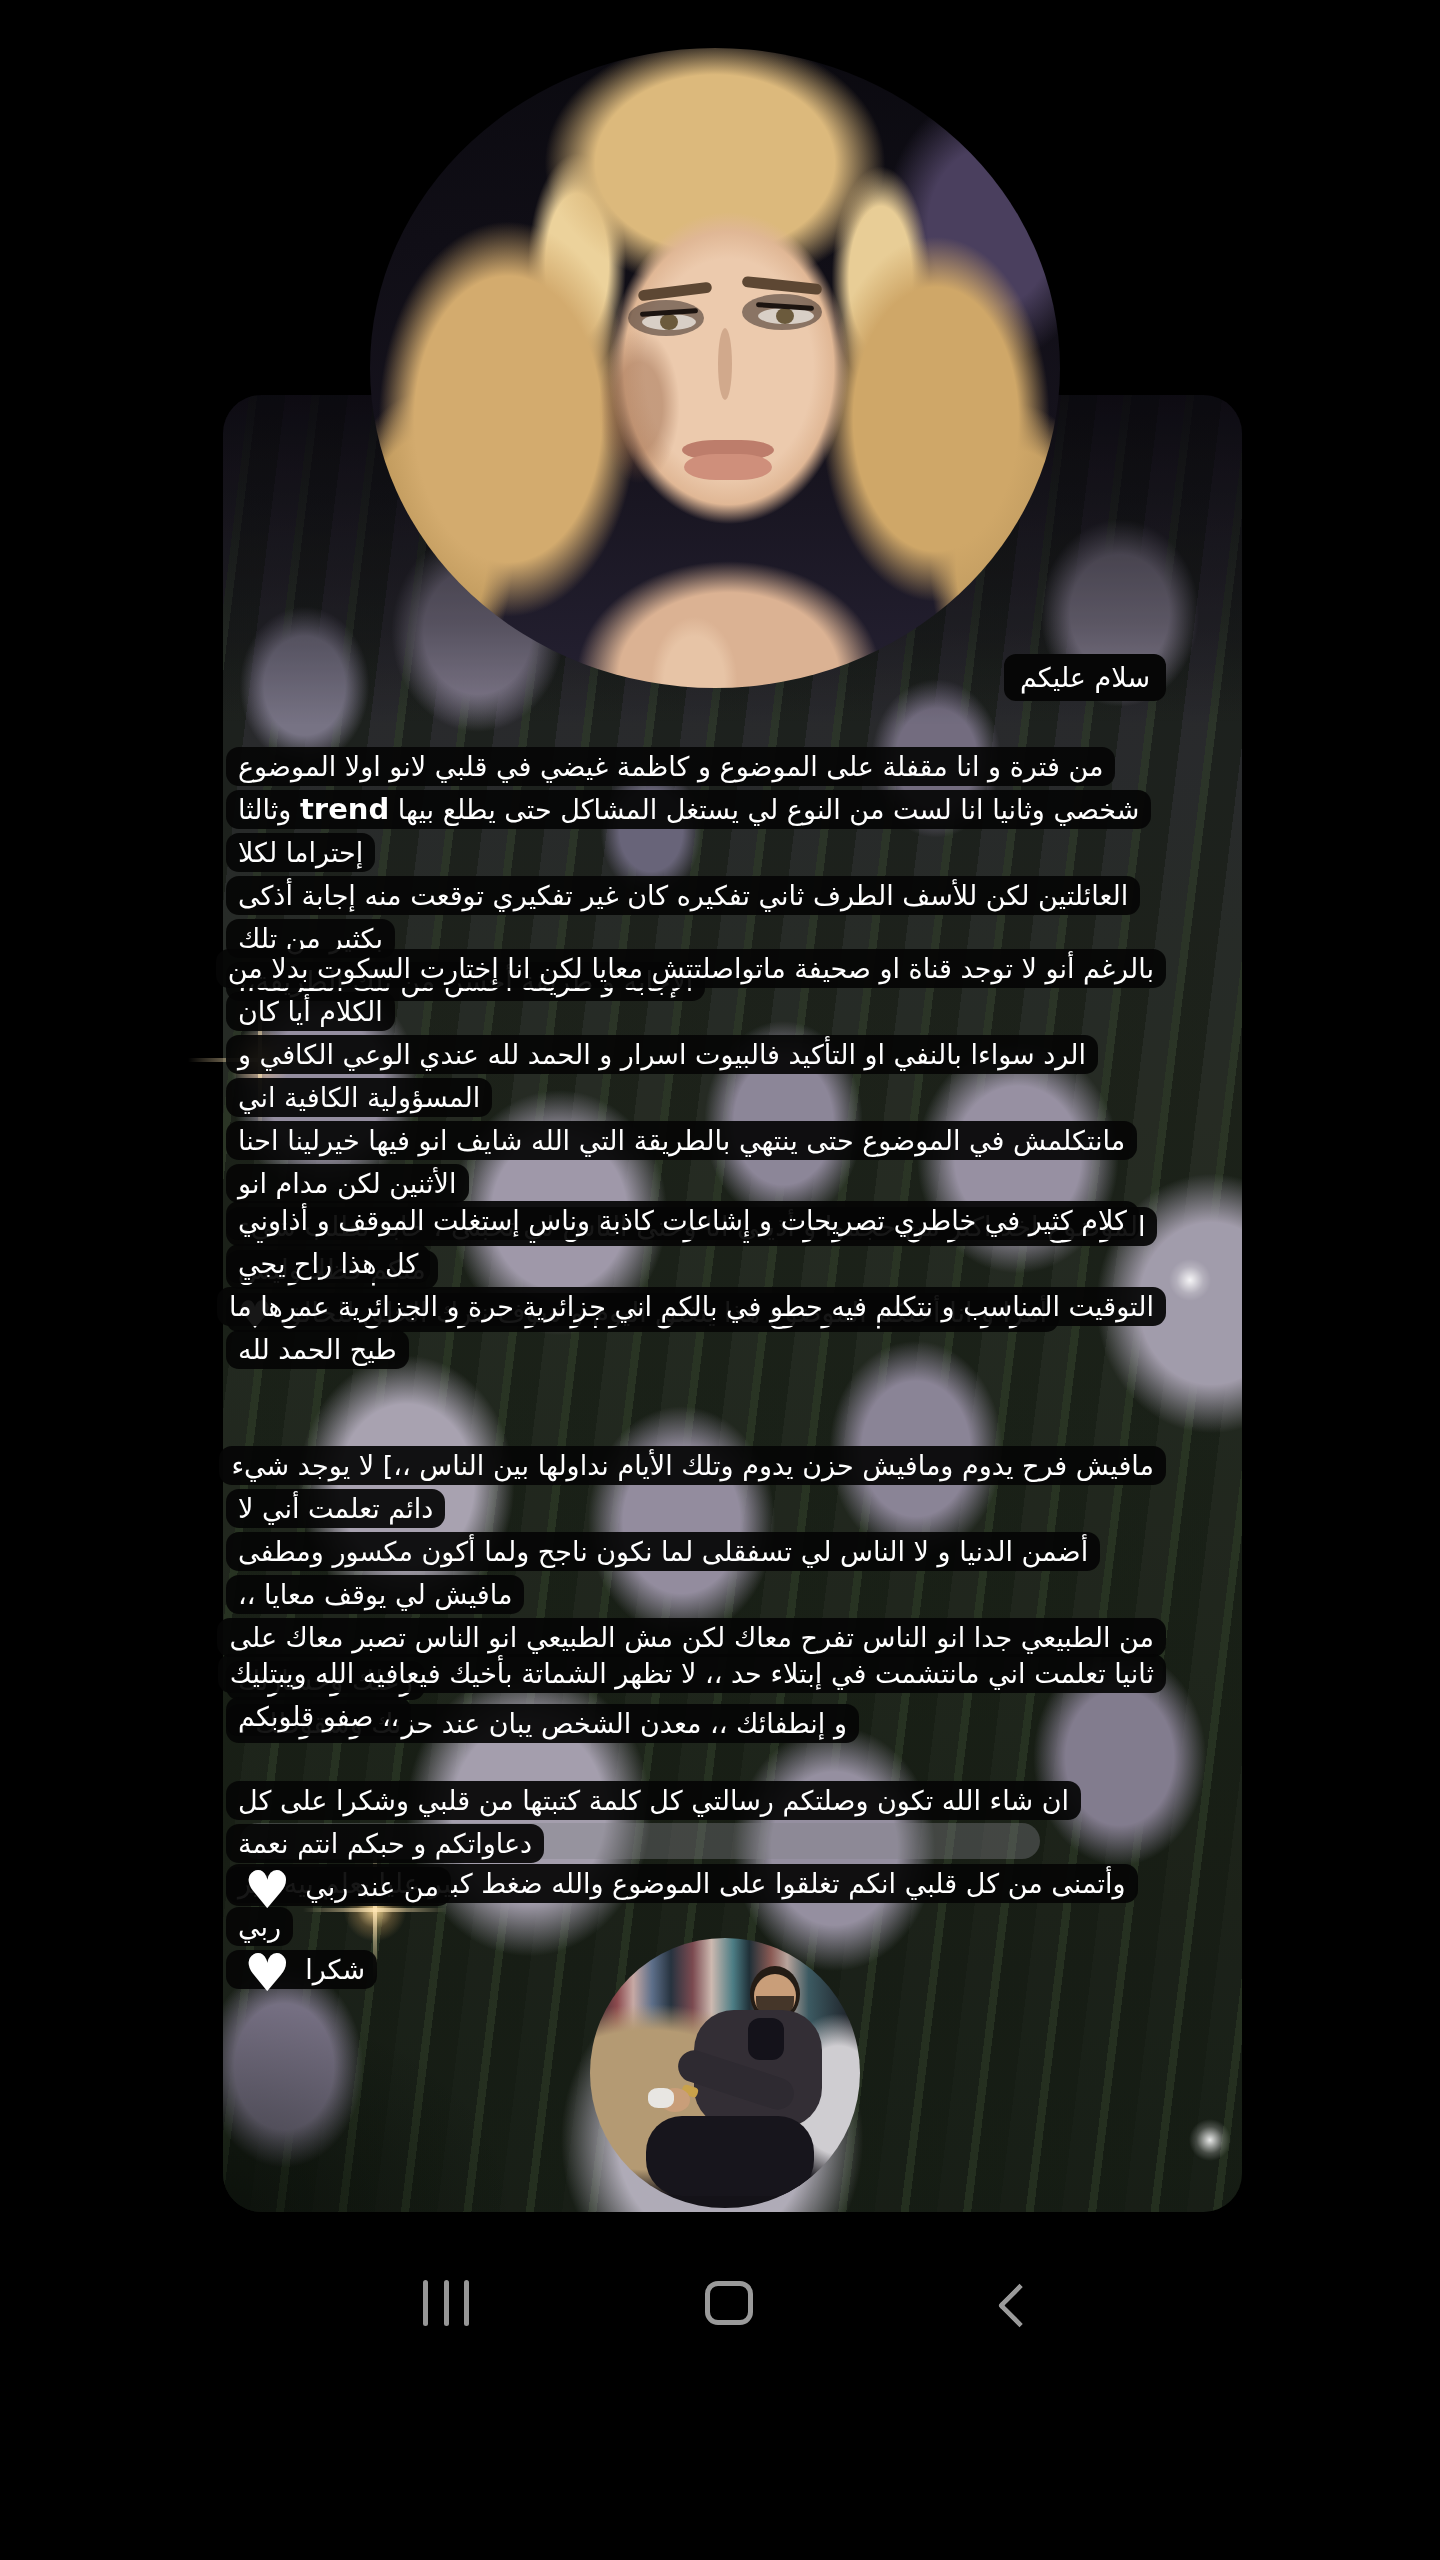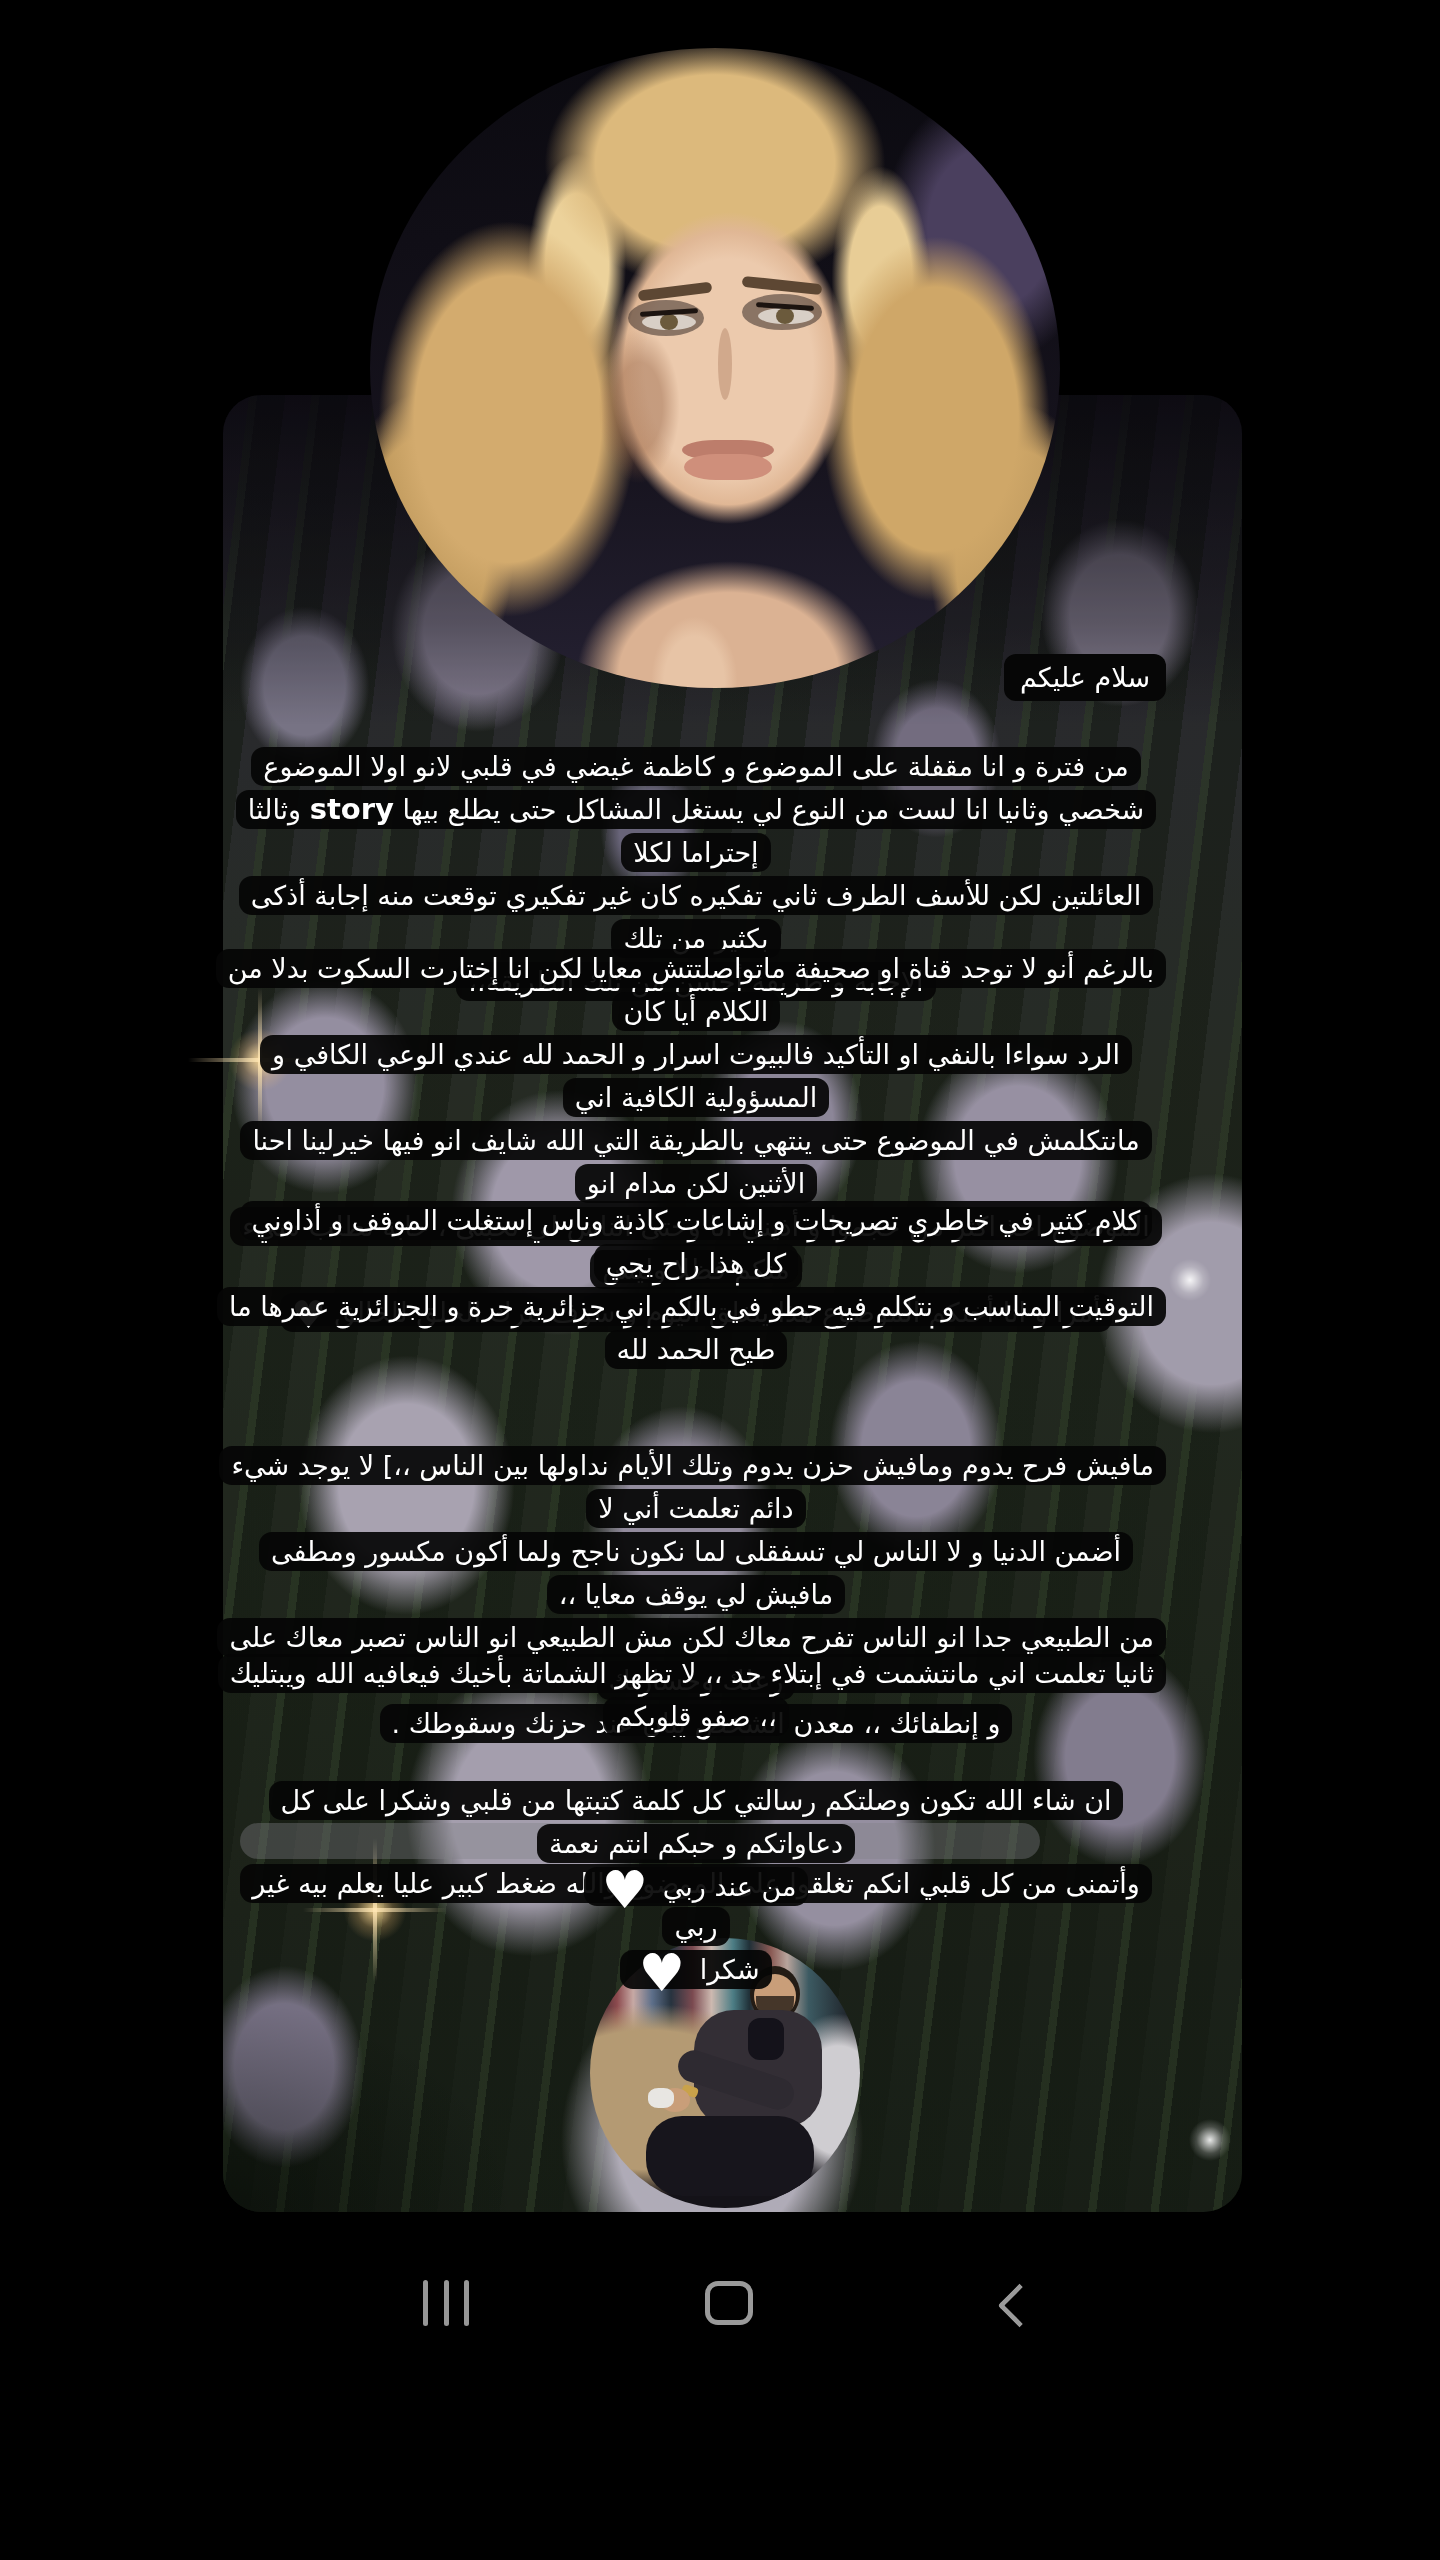--- a/index.html
+++ b/index.html
@@ -66,21 +66,21 @@
     background-image:
       radial-gradient(200px 120px at 22% 60%, #b49a73 0 58%, transparent 80%),
       radial-gradient(90px 120px at 92% 60%, #cfcdd1 0 45%, transparent 72%),
       linear-gradient(90deg,#201c24 0%,#8c4a4e 10%,#c7a9a4 16%,#5d6f8a 23%,#27333f 30%,#7b4a50 38%,#cdb9b0 45%,#4c7d85 53%,#203038 59%,#8a5a54 67%,#b8a49c 73%,#3c5a62 81%,#18161c 100%),
       linear-gradient(#141218,#141218);
     background-size:100% 100%,100% 100%,100% 45%,100% 100%;background-repeat:no-repeat;}
   .pm{position:absolute;}
   
   .greeting{position:absolute;right:210px;top:660px;direction:rtl;}
   .greeting span{background:#060606;color:#fff;font-size:27px;line-height:36px;padding:8px 16px;border-radius:12px;}
-  .par{position:absolute;left:226px;right:210px;direction:rtl;text-align:center;color:#fff;
+  .par{position:absolute;left:226px;right:210px;direction:rtl;text-align:left;color:#fff;
        font-size:27px;line-height:43px;z-index:10;}
   .par .bgspan{background:rgba(5,5,5,.93);padding:4px 12px;border-radius:13px;
        -webkit-box-decoration-break:clone;box-decoration-break:clone;}
   .par b{font-family:"DejaVu Sans",sans-serif;font-size:29px;font-weight:700;}
   .heart{font-size:38px;line-height:0;vertical-align:-6px;}
   .heart-big{font-size:52px;line-height:0;vertical-align:-12px;padding:0 6px;}
   .gray-bar{position:absolute;left:240px;top:1823px;width:800px;height:36px;border-radius:18px;
        background:rgba(128,128,134,.38);z-index:6;}
   
   .nav{position:absolute;left:0;bottom:130px;width:1440px;height:180px;}
@@ -122,21 +122,21 @@
     <div class="pw lash" style="left:386px;top:256px;width:58px;height:5px;transform:rotate(4deg);"></div>
     <div class="pw" style="left:348px;top:280px;width:14px;height:72px;background:rgba(160,110,80,.35);"></div>
     <div class="pw" style="left:312px;top:392px;width:92px;height:20px;background:#bd7d6b;border-radius:46px/14px;"></div>
     <div class="pw" style="left:314px;top:406px;width:88px;height:26px;background:#cf8f7b;border-radius:44px/18px;"></div>
   </div>
 
   <div class="greeting">
     <span>سلام عليكم</span>
   </div>
 
-  <div class="par" style="top:745px;"><span class="bgspan"><span>من فترة و انا مقفلة على الموضوع و كاظمة غيضي في قلبي لانو اولا الموضوع<br>شخصي وثانيا انا لست من النوع لي يستغل المشاكل حتى يطلع بيها </span><b>story</b><span> وثالثا إحتراما لكلا<br>العائلتين لكن للأسف الطرف ثاني تفكيره كان غير تفكيري توقعت منه إجابة أذكى بكثير من تلك<br>الإجابة و طريقة أحسن من تلك الطريقة،،</span></span></div>
+  <div class="par" style="top:745px;"><span class="bgspan"><span>من فترة و انا مقفلة على الموضوع و كاظمة غيضي في قلبي لانو اولا الموضوع<br>شخصي وثانيا انا لست من النوع لي يستغل المشاكل حتى يطلع بيها </span><b>trend</b><span> وثالثا إحتراما لكلا<br>العائلتين لكن للأسف الطرف ثاني تفكيره كان غير تفكيري توقعت منه إجابة أذكى بكثير من تلك<br>الإجابة و طريقة أحسن من تلك الطريقة،،</span></span></div>
   <div class="par" style="top:947px;"><span class="bgspan"><span>بالرغم أنو لا توجد قناة او صحيفة ماتواصلتتش معايا لكن انا إختارت السكوت بدلا من الكلام أيا كان<br>الرد سواءا بالنفي او التأكيد فالبيوت اسرار و الحمد لله عندي الوعي الكافي و المسؤولية الكافية اني<br>مانتكلمش في الموضوع حتى ينتهي بالطريقة التي الله شايف انو فيها خيرلينا احنا الأثنين لكن مدام انو<br>الموضوع اخذ اكثر من حجموا و أذيني انا وحتى الناس لي تحبنى ، حابة نطلب شيء منكم فظلا وليس<br>أمرا و انا أختكم الموضوع هذا ينغلق اليوم و سوف نترك الخلق للخالق </span><span class="heart">♥</span></span></div>
   <div class="par" style="top:1199px;"><span class="bgspan"><span>كلام كثير في خاطري تصريحات و إشاعات كاذبة وناس إستغلت الموقف و أذاوني كل هذا راح يجي<br>التوقيت المناسب و نتكلم فيه حطو في بالكم اني جزائرية حرة و الجزائرية عمرها ما طيح الحمد لله</span></span></div>
   <div class="par" style="top:1444px;"><span class="bgspan"><span>مافيش فرح يدوم ومافيش حزن يدوم وتلك الأيام نداولها بين الناس ،،] لا يوجد شيء دائم تعلمت أني لا<br>أضمن الدنيا و لا الناس لي تسفقلى لما نكون ناجح ولما أكون مكسور ومطفى مافيش لي يوقف معايا ،،<br>من الطبيعي جدا انو الناس تفرح معاك لكن مش الطبيعي انو الناس تصبر معاك على زعلك وخسارتك<br>و إنطفائك ،، معدن الشخص يبان عند حزنك وسقوطك .</span></span></div>
   <div class="par" style="top:1652px;"><span class="bgspan"><span>ثانيا تعلمت اني مانتشمت في إبتلاء حد ،، لا تظهر الشماتة بأخيك فيعافيه الله ويبتليك ،، صفو قلوبكم</span></span></div>
   <div class="par" style="top:1862px;"><span class="bgspan"><span>وأتمنى من كل قلبي انكم تغلقوا على الموضوع والله ضغط كبير عليا يعلم بيه غير ربي<br>شكرا </span><span class="heart-big">♥</span></span></div>
   <div class="par" style="top:1779px;"><span class="bgspan"><span>ان شاء الله تكون وصلتكم رسالتي كل كلمة كتبتها من قلبي وشكرا على كل دعاواتكم و حبكم انتم نعمة<br>من عند ربي </span><span class="heart-big">♥</span></span></div>
 
   <div class="gray-bar"></div>
 
   <div class="photo-man">

